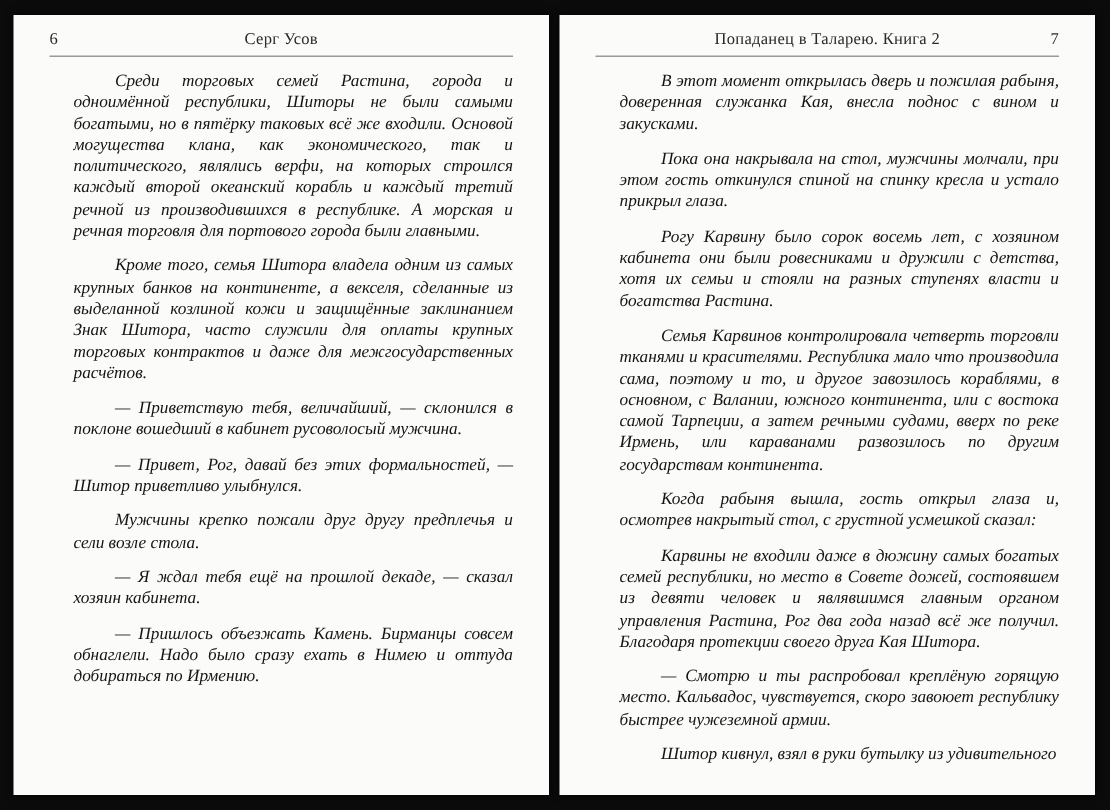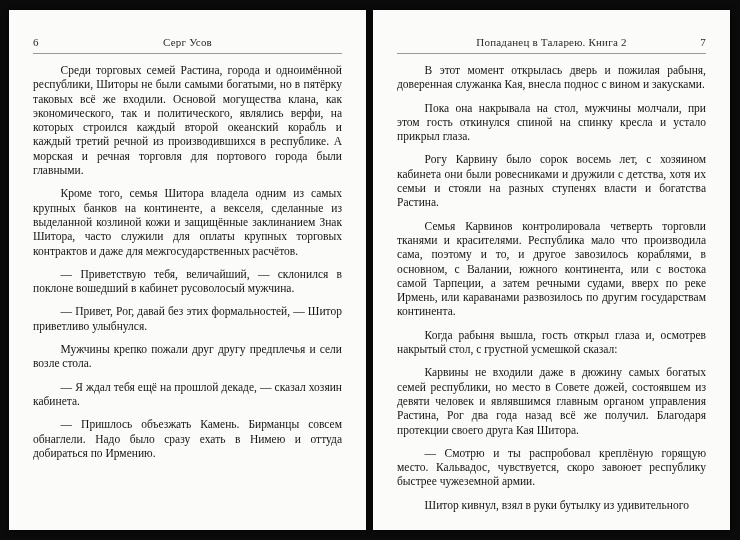--- a/index.html
+++ b/index.html
@@ -31,36 +31,37 @@
   }
   .page-header {
     display: grid;
     grid-template-columns: 1fr auto 1fr;
     align-items: baseline;
     font-size: 11px;
     color: #2a2a2a;
     letter-spacing: 0.2px;
   }
   .page-header .cell-left  { text-align: left;  }
-  .page-header .cell-mid   { text-align: center; margin-top: 16px; }
+  .page-header .cell-mid   { text-align: center; }
   .page-header .cell-right { text-align: right; }
   .header-rule {
     border-bottom: 1px solid #9a9a9a;
     margin-top: 5px;
     margin-bottom: 9px;
   }
   .page-body {
     font-size: 11.5px;
     line-height: 14.3px;
     text-align: justify;
     color: #141414;
   }
   .page-body p.para {
-    margin: 0 0 9px 0;
+    margin: 0 0 9px 16px;
     text-indent: 2.4em;
+    font-style: italic;
   }
 </style>
 </head>
 <body>
 
 <div class="spread">
 
   <div class="page">
     <div class="page-header">
       <span class="cell-left">6</span>

